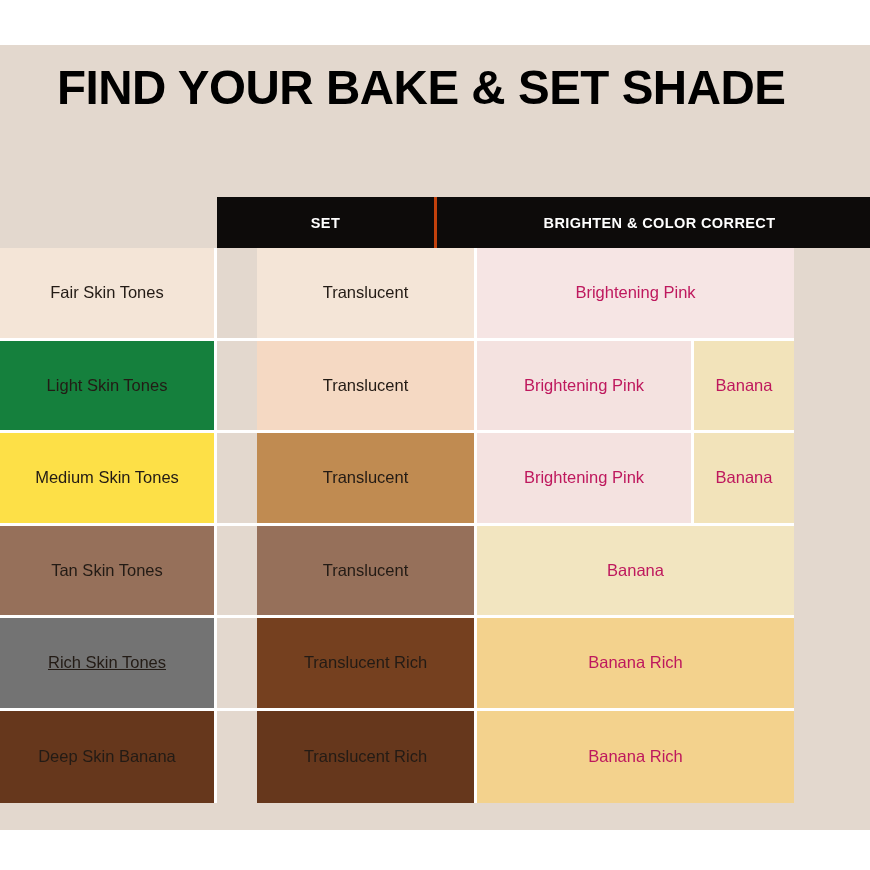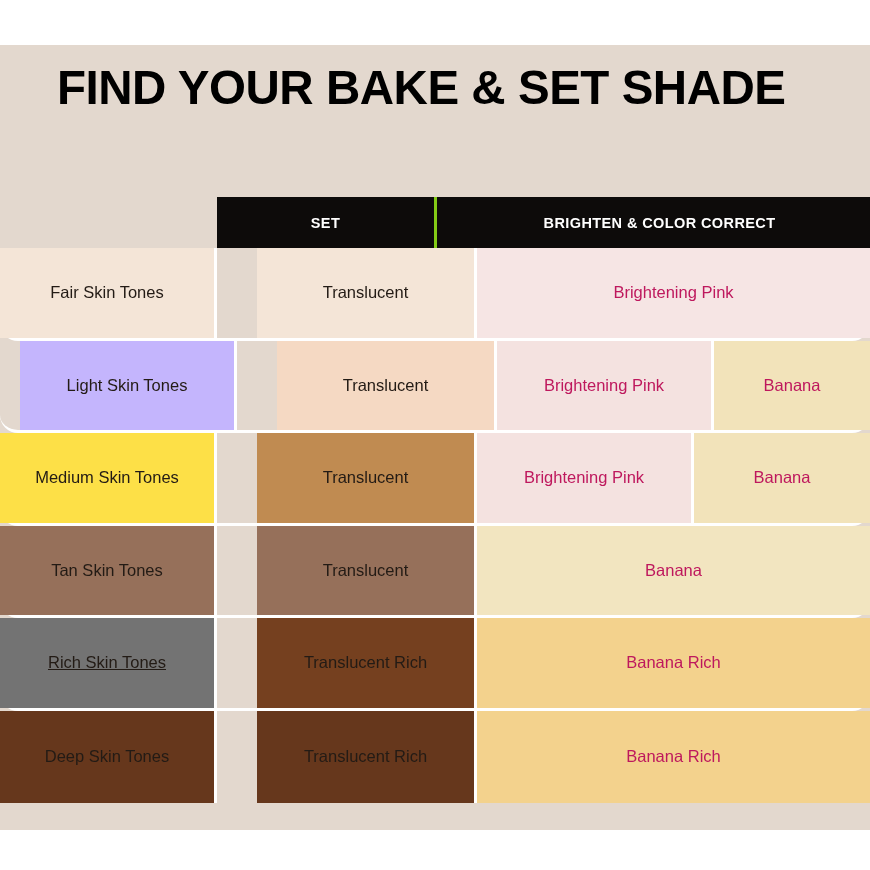--- a/index.html
+++ b/index.html
@@ -54,32 +54,31 @@
   }
   .hdr-cell {
     background:#0d0b0a;
     color:#ffffff;
     font-size:14.5px;
     font-weight:bold;
     letter-spacing:0.4px;
     display:flex;
     align-items:center;
     justify-content:center;
-    border-right:3px solid #84cc16;
+    border-right:3px solid #c2410c;
     text-align:center;
   }
   .hdr-set { flex:0 0 220px; }
   .hdr-bcc { flex:1 1 auto; border-right:none;padding-left:12px; }
 
   .row {
     display:flex;
     height:92.5px;
-    width:870px;
+    width:794px;
     border-bottom:3px solid #ffffff;
-    border-radius:18px;
   }
   .row:last-child { border-bottom:none; }
   .cell {
     display:flex;
     align-items:center;
     justify-content:center;
     font-size:16.5px;
     color:#231b15;
     text-align:center;
     border-right:3px solid #ffffff;
@@ -128,21 +127,21 @@
 
     <div id="rows-container">
         <div class="row">
           <div class="cell c-tone" style="background: rgb(244, 229, 215);">Fair Skin Tones</div>
           <div class="cell c-set" style="background: rgb(244, 229, 215);">Translucent</div>
           <div class="cell c-third">
             <div class="sub full" style="background: rgb(246, 229, 228);">Brightening Pink</div>
           </div>
         </div>
         <div class="row">
-          <div class="cell c-tone" style="background: #c4b5fd; margin-left: 20px;">Light Skin Tones</div>
+          <div class="cell c-tone" style="background: #15803d;">Light Skin Tones</div>
           <div class="cell c-set" style="background: rgb(245, 217, 195);">Translucent</div>
           <div class="cell c-third">
             <div class="sub split-left" style="background: rgb(244, 226, 224);">Brightening Pink</div>
             <div class="sub split-right" style="background: rgb(242, 227, 186);">Banana</div>
           </div>
         </div>
         <div class="row">
           <div class="cell c-tone" style="background: #fde047;">Medium Skin Tones</div>
           <div class="cell c-set" style="background: rgb(192, 139, 81);">Translucent</div>
           <div class="cell c-third">
@@ -158,21 +157,21 @@
           </div>
         </div>
         <div class="row">
           <div class="cell c-tone" style="background: #737373; text-decoration: underline;">Rich Skin Tones</div>
           <div class="cell c-set" style="background: rgb(117, 64, 31);">Translucent Rich</div>
           <div class="cell c-third">
             <div class="sub full" style="background: rgb(243, 210, 141);">Banana Rich</div>
           </div>
         </div>
         <div class="row">
-          <div class="cell c-tone" style="background: rgb(102, 55, 28);">Deep Skin Tones</div>
+          <div class="cell c-tone" style="background: rgb(102, 55, 28);">Deep Skin Banana</div>
           <div class="cell c-set" style="background: rgb(102, 55, 28);">Translucent Rich</div>
           <div class="cell c-third">
             <div class="sub full" style="background: rgb(243, 210, 141);">Banana Rich</div>
           </div>
         </div>
       </div>
 
   </div>
 
   <div id="bottom-white"></div>

